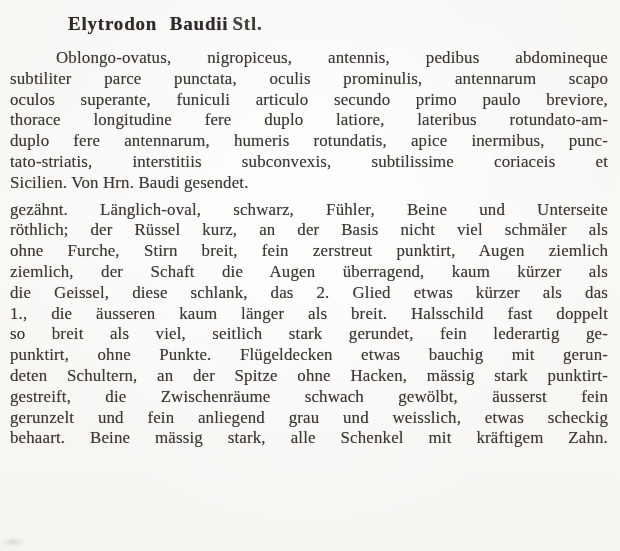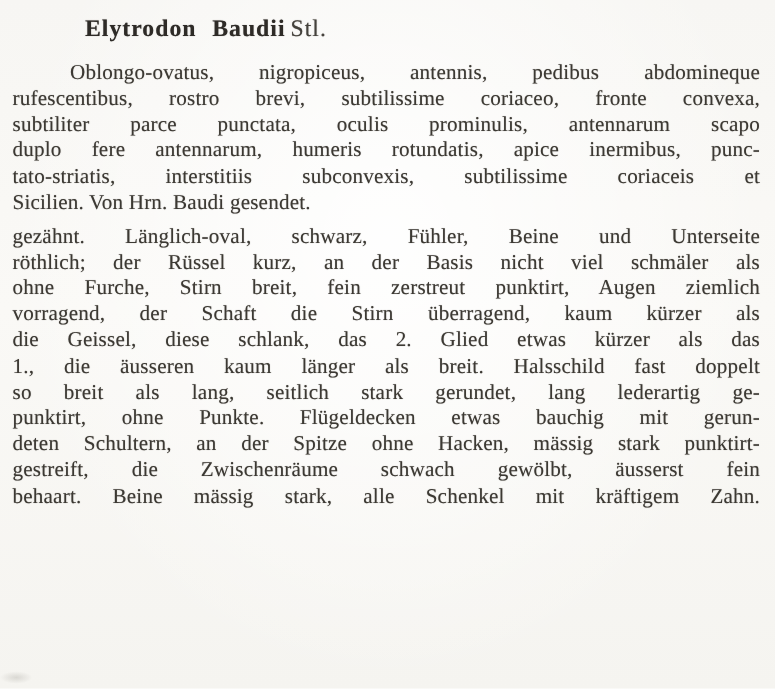--- a/index.html
+++ b/index.html
@@ -29,21 +29,21 @@
     letter-spacing: 0.8px;
     word-spacing: 7px;
     white-space: nowrap;
     text-shadow: 0 0 0.7px rgba(45,42,38,0.55);
   }
   .title-name {
     font-weight: bold;
     color: #2e2b27;
   }
   .title-author {
-    font-weight: normal;
+    font-weight: bold;
     color: #45423c;
     margin-left: 4px;
     margin-top: 36px;
   }
   .para {
     font-size: 16.9px;
     letter-spacing: 0.15px;
     color: #3c3933;
     text-shadow: 0 0 0.8px rgba(55,52,46,0.45);
   }
@@ -79,35 +79,37 @@
 <body>
 
 <div class="page">
 
   <div class="title-row">
     <span class="title-name">Elytrodon Baudii</span><span class="title-author">Stl.</span>
   </div>
 
   <div class="para latin">
     <div class="line first">Oblongo-ovatus, nigropiceus, antennis, pedibus abdomineque</div>
-    <div class="line">rufescentibus, rostro brevi, subtilissime coriaceo, fronte convexa,</div>
     <div class="line">subtiliter parce punctata, oculis prominulis, antennarum scapo</div>
+    <div class="line">oculos superante, funiculi articulo secundo primo paulo breviore,</div>
+    <div class="line">thorace longitudine fere duplo latiore, lateribus rotundato-am-</div>
     <div class="line">duplo fere antennarum, humeris rotundatis, apice inermibus, punc-</div>
     <div class="line">tato-striatis, interstitiis subconvexis, subtilissime coriaceis et</div>
     <div class="line last">Sicilien.  Von Hrn. Baudi gesendet.</div>
   </div>
 
   <div class="para german">
     <div class="line">gezähnt.  Länglich-oval, schwarz, Fühler, Beine und Unterseite</div>
     <div class="line">röthlich; der Rüssel kurz, an der Basis nicht viel schmäler als</div>
     <div class="line">ohne Furche, Stirn breit, fein zerstreut punktirt, Augen ziemlich</div>
-    <div class="line">vorragend, der Schaft die Stirn überragend, kaum kürzer als</div>
+    <div class="line">ziemlich, der Schaft die Augen überragend, kaum kürzer als</div>
     <div class="line">die Geissel, diese schlank, das 2. Glied etwas kürzer als das</div>
     <div class="line">1., die äusseren kaum länger als breit.  Halsschild fast doppelt</div>
-    <div class="line">so breit als lang, seitlich stark gerundet, lang lederartig ge-</div>
+    <div class="line">so breit als viel, seitlich stark gerundet, fein lederartig ge-</div>
     <div class="line">punktirt, ohne Punkte.  Flügeldecken etwas bauchig mit gerun-</div>
     <div class="line">deten Schultern, an der Spitze ohne Hacken, mässig stark punktirt-</div>
     <div class="line">gestreift, die Zwischenräume schwach gewölbt, äusserst fein</div>
+    <div class="line">gerunzelt und fein anliegend grau und weisslich, etwas scheckig</div>
     <div class="line">behaart.  Beine mässig stark, alle Schenkel mit kräftigem Zahn.</div>
   </div>
 
   <div class="scan-smudge"></div>
 </div>
 
 </body></html>

